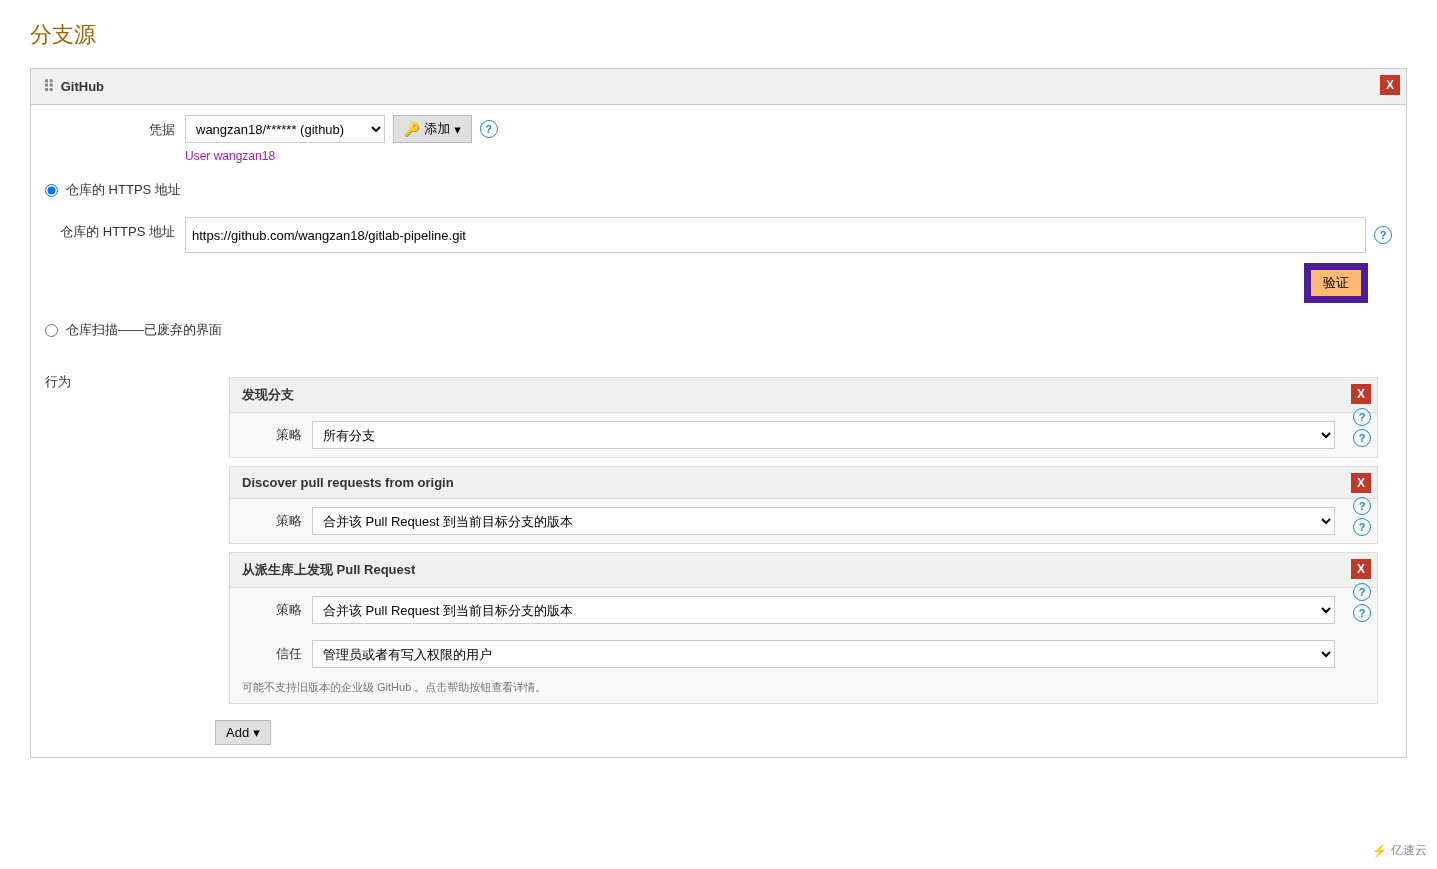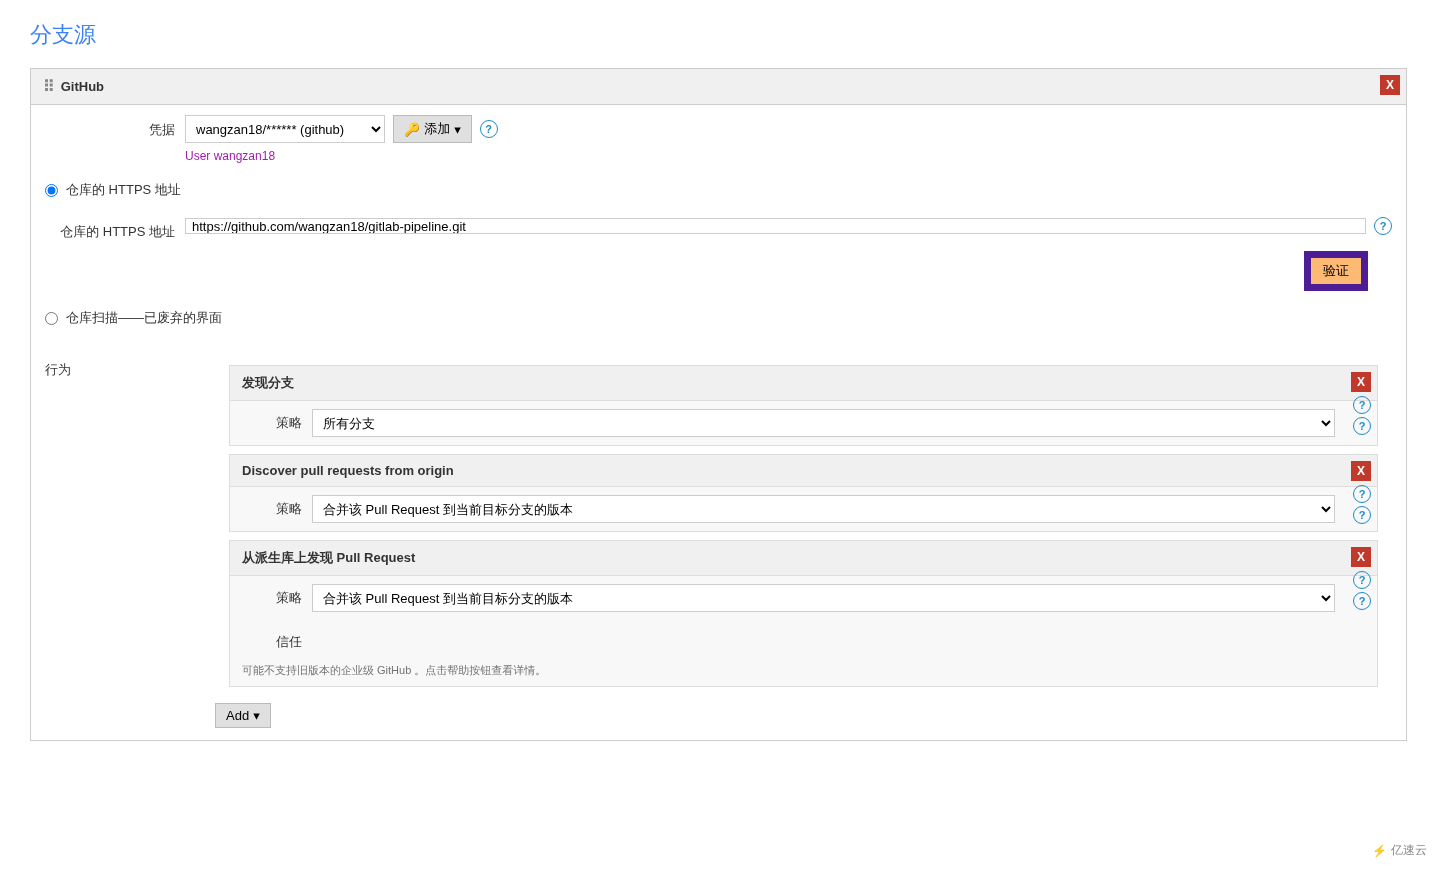--- a/index.html
+++ b/index.html
@@ -14,21 +14,21 @@
     .page-container {
       background: #fff;
       padding: 20px 30px;
       min-height: 869px;
       position: relative;
     }
 
     .page-title {
       font-size: 22px;
       font-weight: normal;
-      color: #3b82f6;
+      color: #a16207;
       margin-bottom: 18px;
     }
 
     .main-section {
       border: 1px solid #ccc;
       background: #fff;
       margin-bottom: 20px;
       position: relative;
     }
 
@@ -281,21 +281,21 @@
 
     <div class="radio-row">
       <input type="radio" name="repo-type" id="radio-https" checked="" style="">
       <label for="radio-https">仓库的 HTTPS 地址</label>
     </div>
 
     <div class="form-row">
       <div class="form-label">仓库的 HTTPS 地址</div>
       <div class="form-control-wrap">
         <div class="form-row-inline">
-          <input type="text" style="flex: 1 1 0%; padding: 4px 6px; border: 1px solid rgb(204, 204, 204); font-size: 13px; height: 16px;" value="https://github.com/wangzan18/gitlab-pipeline.git">
+          <input type="text" style="flex: 1 1 0%; padding: 4px 6px; border: 1px solid rgb(204, 204, 204); font-size: 13px; height: 36px;" value="https://github.com/wangzan18/gitlab-pipeline.git">
           <span class="help-icon">?</span>
         </div>
       </div>
     </div>
 
     <div style="display:flex; justify-content:flex-end; padding: 0 38px 10px 0;">
       <button class="verify-btn">验证</button>
     </div>
 
     <div class="radio-row">
@@ -365,20 +365,26 @@
             <div class="inner-control">
               <select class="form-select-full" style="max-width:calc(100% - 30px);">
                 <option>合并该 Pull Request 到当前目标分支的版本</option>
                 <option>当前 Pull Request 的修订版本</option>
                 <option>合并该 Pull Request 到当前目标分支的版本以及当前修订版本</option>
               </select>
             </div>
           </div>
           <div class="inner-form-row">
             <div class="inner-label">信任</div>
+            <div class="inner-control">
+              <select class="form-select-full" style="max-width:calc(100% - 30px);">
+                <option>管理员或者有写入权限的用户</option>
+                <option>所有用户</option>
+              </select>
+            </div>
           </div>
           <div class="note-text">可能不支持旧版本的企业级 GitHub 。点击帮助按钮查看详情。</div>
         </div>
 
         <div style="padding: 8px 0 4px 0;">
           <button class="add-btn">
             <span>Add</span>
             <span>▾</span>
           </button>
         </div>

